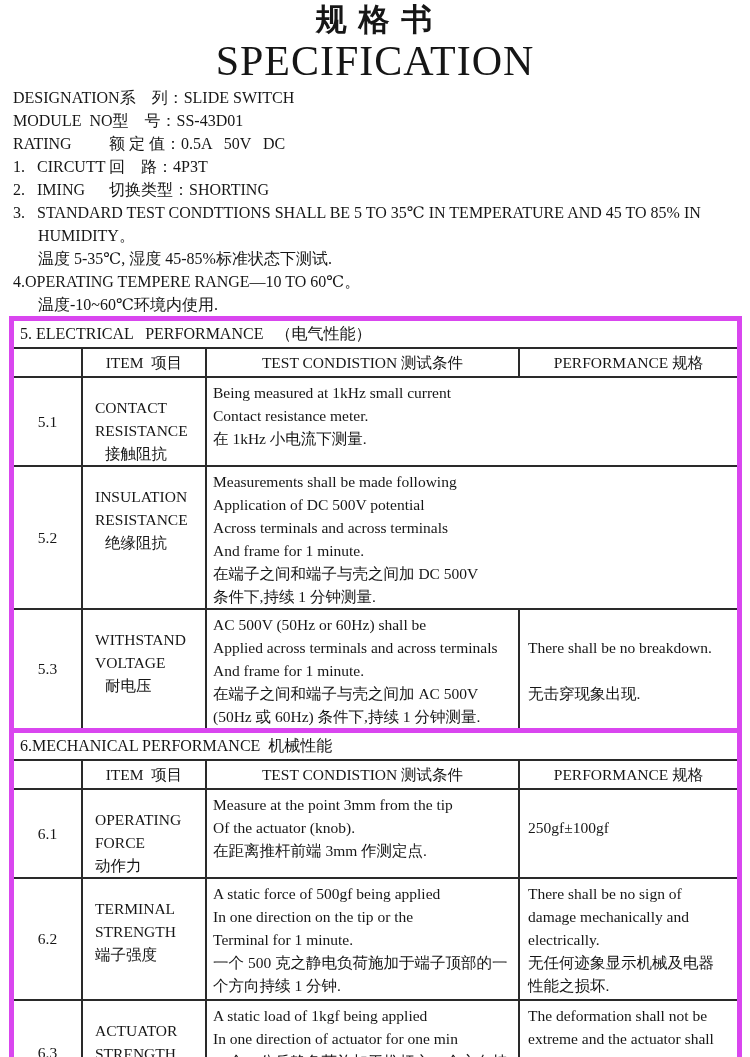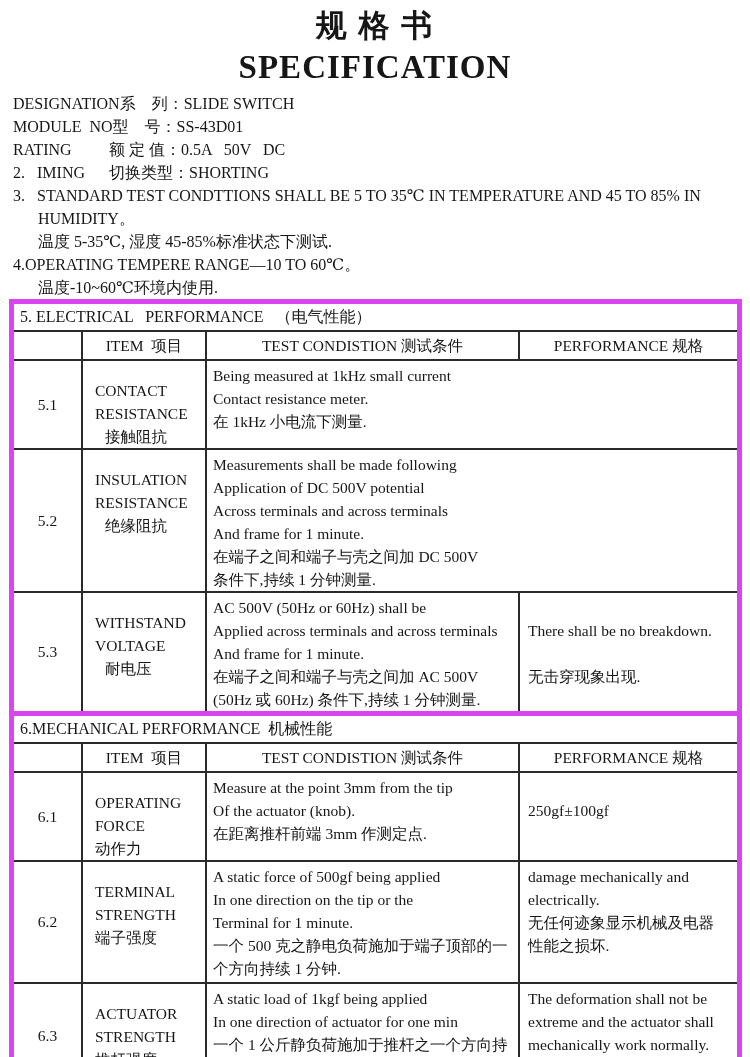--- a/index.html
+++ b/index.html
@@ -7,27 +7,27 @@
     width:750px;height:1057px;
     background:#ffffff;
     color:#161616;
     font-family:"Liberation Serif","DejaVu Serif",serif;
     overflow:hidden;
   }
   .page{width:750px;height:1057px;position:relative;background:#fff;}
 
   
   .title-cn{
-    margin-top:6px;text-align:center;
+    text-align:center;
     font-size:31px;font-weight:bold;line-height:40px;
     letter-spacing:2px;
   }
   .title-en{
-    text-align:center;font-size:33px;line-height:42px;
-    letter-spacing:1px;font-weight:700;
+    text-align:center;font-size:42px;line-height:42px;
+    letter-spacing:1px;font-weight:400;
   }
 
   
   .info{margin:4px 0 0 13px;font-size:16px;line-height:23px;}
   .info-line{white-space:pre;}
   .il-en{display:inline-block;min-width:96px;white-space:pre;}
   .il-cjk{display:inline-block;min-width:58px;white-space:pre;}
   .indent{padding-left:25px;}
 
   
@@ -71,20 +71,21 @@
 
 <div class="page">
 
   <div class="title-cn">规  格  书</div>
   <div class="title-en">SPECIFICATION</div>
 
   <div class="info">
     <div class="info-line"><span class="il-en">DESIGNATION</span><span class="il-cjk">系　列：</span><span>SLIDE SWITCH</span></div>
     <div class="info-line"><span class="il-en">MODULE  NO</span><span class="il-cjk">型　号：</span><span>SS-43D01</span></div>
     <div class="info-line"><span class="il-en">RATING</span><span class="il-cjk">额 定 值：</span><span>0.5A   50V   DC</span></div>
+    <div class="info-line"><span class="il-en">1.   CIRCUTT</span><span class="il-cjk">回　路：</span><span>4P3T</span></div>
     <div class="info-line"><span class="il-en">2.   IMING</span><span class="il-cjk">切换类型：</span><span>SHORTING</span></div>
     <div class="info-line">3.   STANDARD TEST CONDTTIONS SHALL BE 5 TO 35℃ IN TEMPERATURE AND 45 TO 85% IN</div>
     <div class="info-line indent">HUMIDITY。</div>
     <div class="info-line indent">温度 5-35℃, 湿度 45-85%标准状态下测试.</div>
     <div class="info-line">4.OPERATING TEMPERE RANGE—10 TO 60℃。</div>
     <div class="info-line indent">温度-10~60℃环境内使用.</div>
   </div>
 
   <div class="tbl">
     <div class="band">5. ELECTRICAL   PERFORMANCE   （电气性能）</div>
@@ -179,20 +180,21 @@
           <div class="ln">端子强度</div>
         </div>
       <div class="c c3 test">
           <div class="ln">A static force of 500gf being applied</div>
           <div class="ln">In one direction on the tip or the</div>
           <div class="ln">Terminal for 1 minute.</div>
           <div class="ln">一个 500 克之静电负荷施加于端子顶部的一</div>
           <div class="ln">个方向持续 1 分钟.</div>
         </div>
       <div class="c c4 perf">
+          <div class="ln">There shall be no sign of</div>
           <div class="ln">damage mechanically and</div>
           <div class="ln">electrically.</div>
           <div class="ln">无任何迹象显示机械及电器</div>
           <div class="ln">性能之损坏.</div>
         </div>
     </div>
     <div class="trow h106">
       <div class="c c1">6.3</div>
       <div class="c c2 item">
           <div class="ln">ACTUATOR</div>

